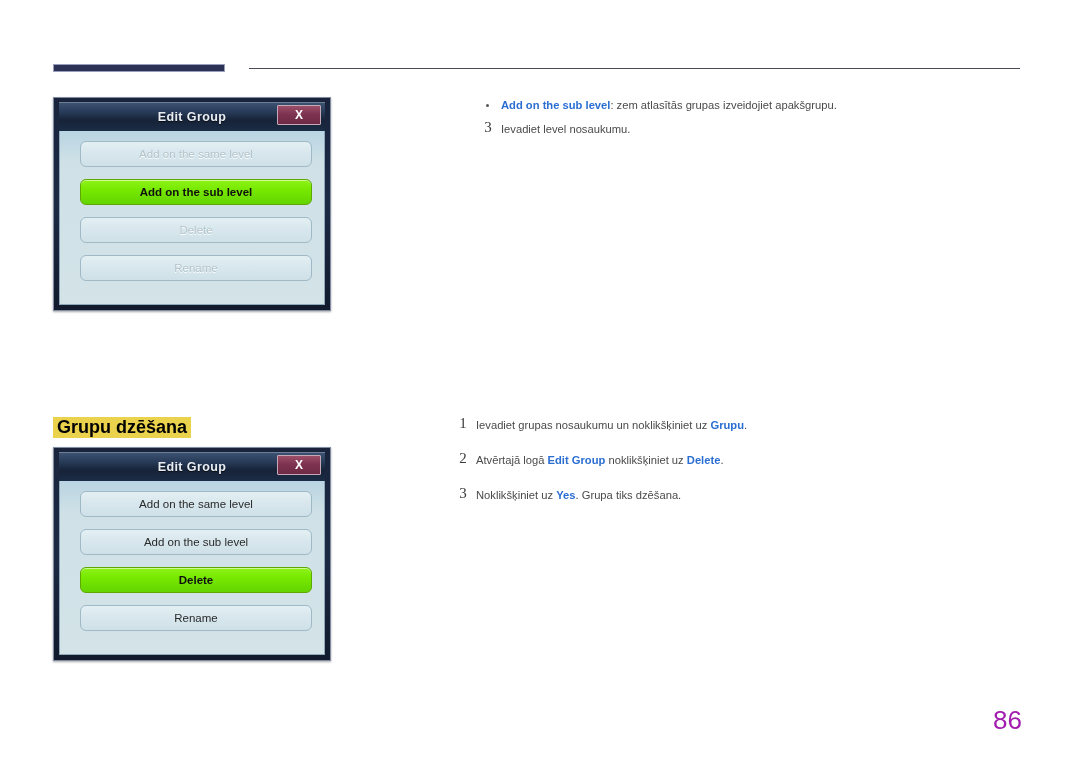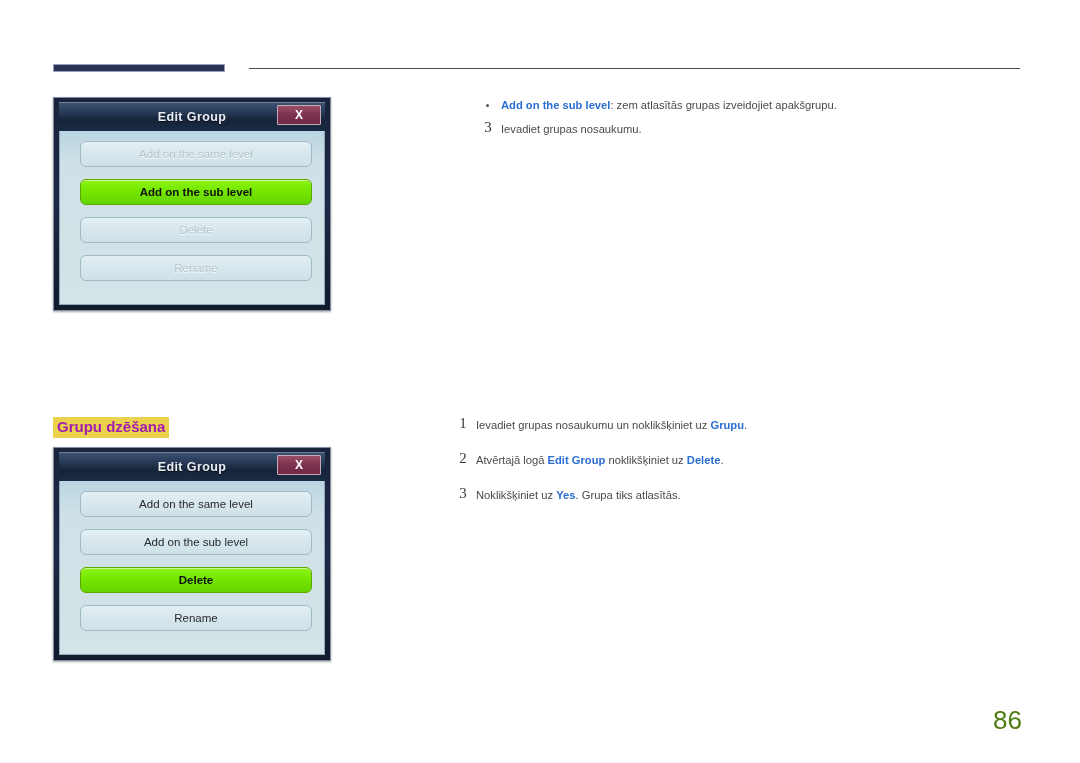--- a/index.html
+++ b/index.html
@@ -125,23 +125,23 @@
     color: #101010;
     font-weight: bold;
     box-shadow: inset 0 1px 0 rgba(255,255,255,.55);
   }
 
   
   .section-heading {
     position: absolute;
     left: 53px;
     top: 417px;
-    font-size: 15px;
-    font-weight: bold;
-    color: #a21caf;
+    font-size: 18px;
+    font-weight: bold;
+    color: #000000;
     background: #ead24c;
     padding: 2px 4px 3px 4px;
     line-height: 16px;
   }
 
   
   .text-col {
     position: absolute;
     left: 480px;
     top: 98px;
@@ -191,21 +191,21 @@
   .steps-col .num-row { margin-bottom: 20px; }
 
   .blue { color: #2a6ed2; font-weight: bold; }
 
   
   .page-number {
     position: absolute;
     right: 58px;
     top: 705px;
     font-size: 26px;
-    color: #4d7c0f;
+    color: #a21caf;
     font-family: "Liberation Sans", sans-serif;
   }
 </style>
 </head>
 <body>
 
 <div class="header-rule">
   <div class="thick"></div>
   <div class="thin"></div>
 </div>
@@ -223,21 +223,21 @@
   </div>
 </div>
 
 <div class="text-col">
   <div class="bullet-row">
     <span class="dot"></span>
     <span class="blue">Add on the sub level</span><span>: zem atlasītās grupas izveidojiet apakšgrupu.</span>
   </div>
   <div class="num-row">
     <span class="num">3</span>
-    <span>Ievadiet grupas nosaukumu.</span>
+    <span>Ievadiet level nosaukumu.</span>
   </div>
 </div>
 
 <div class="section-heading">Grupu dzēšana</div>
 
 <div class="dialog dlg2">
   <div class="titlebar">
     <div class="title">Edit Group</div>
     <div class="closebtn">X</div>
   </div>
@@ -253,17 +253,17 @@
   <div class="num-row">
     <span class="num">1</span>
     <span>Ievadiet grupas nosaukumu un noklikšķiniet uz </span><span class="blue">Grupu</span><span>.</span>
   </div>
   <div class="num-row">
     <span class="num">2</span>
     <span>Atvērtajā logā </span><span class="blue">Edit Group</span><span> noklikšķiniet uz </span><span class="blue">Delete</span><span>.</span>
   </div>
   <div class="num-row">
     <span class="num">3</span>
-    <span>Noklikšķiniet uz </span><span class="blue">Yes</span><span>. Grupa tiks atlasītās.</span>
+    <span>Noklikšķiniet uz </span><span class="blue">Yes</span><span>. Grupa tiks dzēšana.</span>
   </div>
 </div>
 
 <div class="page-number">86</div>
 
 </body></html>

